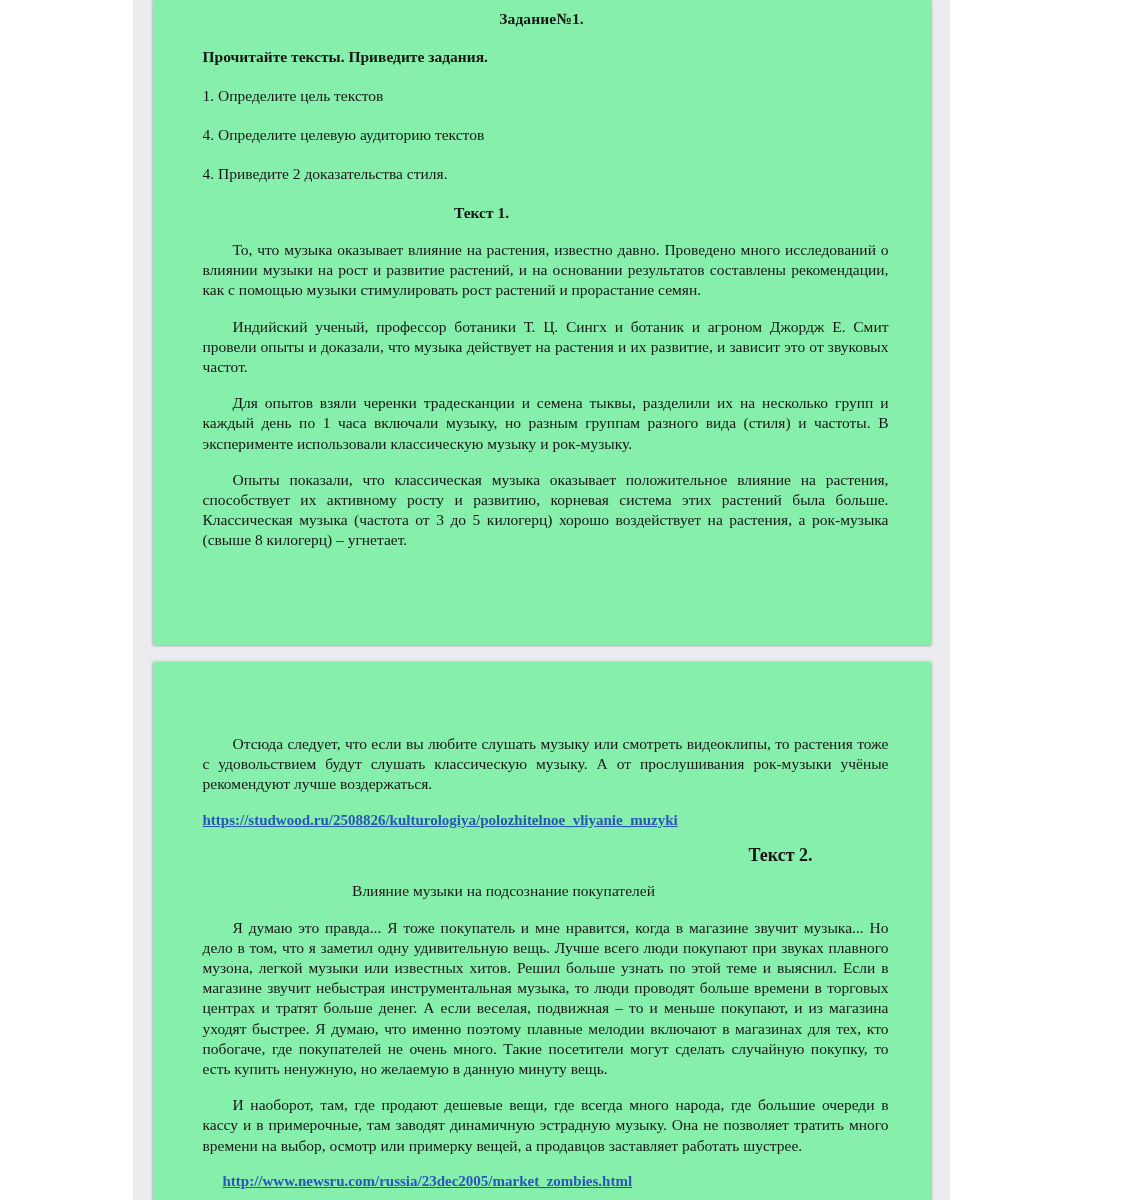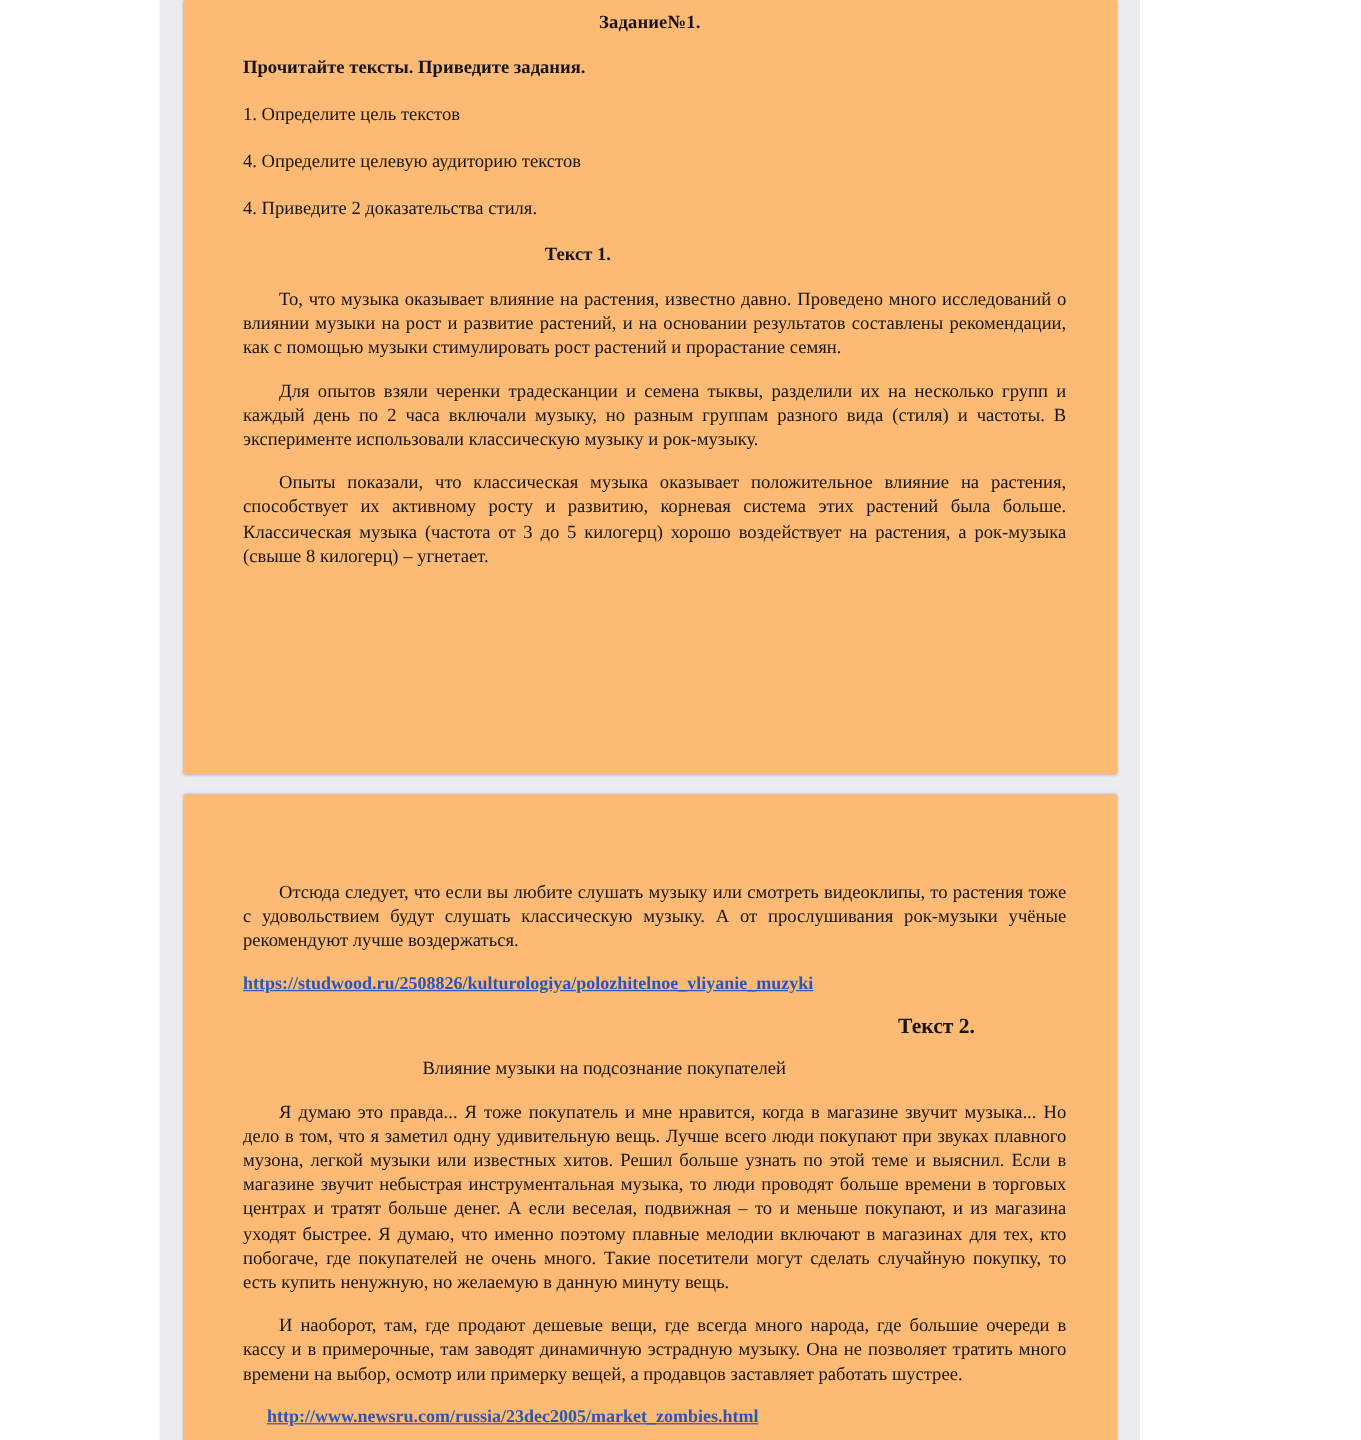--- a/index.html
+++ b/index.html
@@ -21,21 +21,21 @@
     top: 0;
     width: 817px;
     min-height: 1200px;
     background: #ececf0;
   }
 
   .page {
     position: relative;
     margin: 0 auto;
     width: 778px;
-    background: #fdba74;
+    background: #86efac;
     box-shadow: 0 0 3px rgba(120,120,135,0.55),
                 0 1px 2px rgba(120,120,135,0.35);
     box-sizing: border-box;
   }
 
   .page-one {
     height: 645px;
     padding: 10px 42px 0 42px;
   }
 
@@ -143,22 +143,23 @@
 
     <div class="task-item">4. Определите целевую аудиторию текстов</div>
 
 
     <div class="task-item">4. Приведите 2 доказательства стиля.</div>
 
     <div class="text-heading">Текст 1.</div>
 
     <p class="para">То, что музыка оказывает влияние на растения, известно давно. Проведено много исследований о влиянии музыки на рост и развитие растений, и на основании результатов составлены рекомендации, как с помощью музыки стимулировать рост растений и прорастание семян.</p>
 
+    <p class="para">Индийский ученый, профессор ботаники Т. Ц. Сингх и ботаник и агроном Джордж Е. Смит  провели опыты и доказали, что  музыка действует на растения  и их развитие,  и зависит  это от звуковых частот.</p>
 
-    <p class="para">Для опытов взяли черенки традесканции и семена тыквы, разделили их на несколько групп и каждый день по 2 часа включали музыку, но разным группам разного вида (стиля) и частоты. В эксперименте использовали классическую музыку и рок-музыку.</p>
+    <p class="para">Для опытов взяли черенки традесканции и семена тыквы, разделили их на несколько групп и каждый день по 1 часа включали музыку, но разным группам разного вида (стиля) и частоты. В эксперименте использовали классическую музыку и рок-музыку.</p>
 
     <p class="para">Опыты показали, что классическая музыка оказывает положительное влияние на растения, способствует их активному росту и развитию, корневая система этих растений была больше. Классическая музыка (частота от 3 до 5 килогерц) хорошо воздействует на растения, а рок-музыка (свыше 8 килогерц) – угнетает.</p>
 
   </div>
 
   <div class="page page-two">
 
     <p class="para tight">Отсюда следует, что если вы любите слушать музыку или смотреть видеоклипы, то растения тоже с удовольствием будут слушать классическую музыку. А от прослушивания рок-музыки учёные рекомендуют лучше воздержаться.</p>
 
     <div class="link-line">

